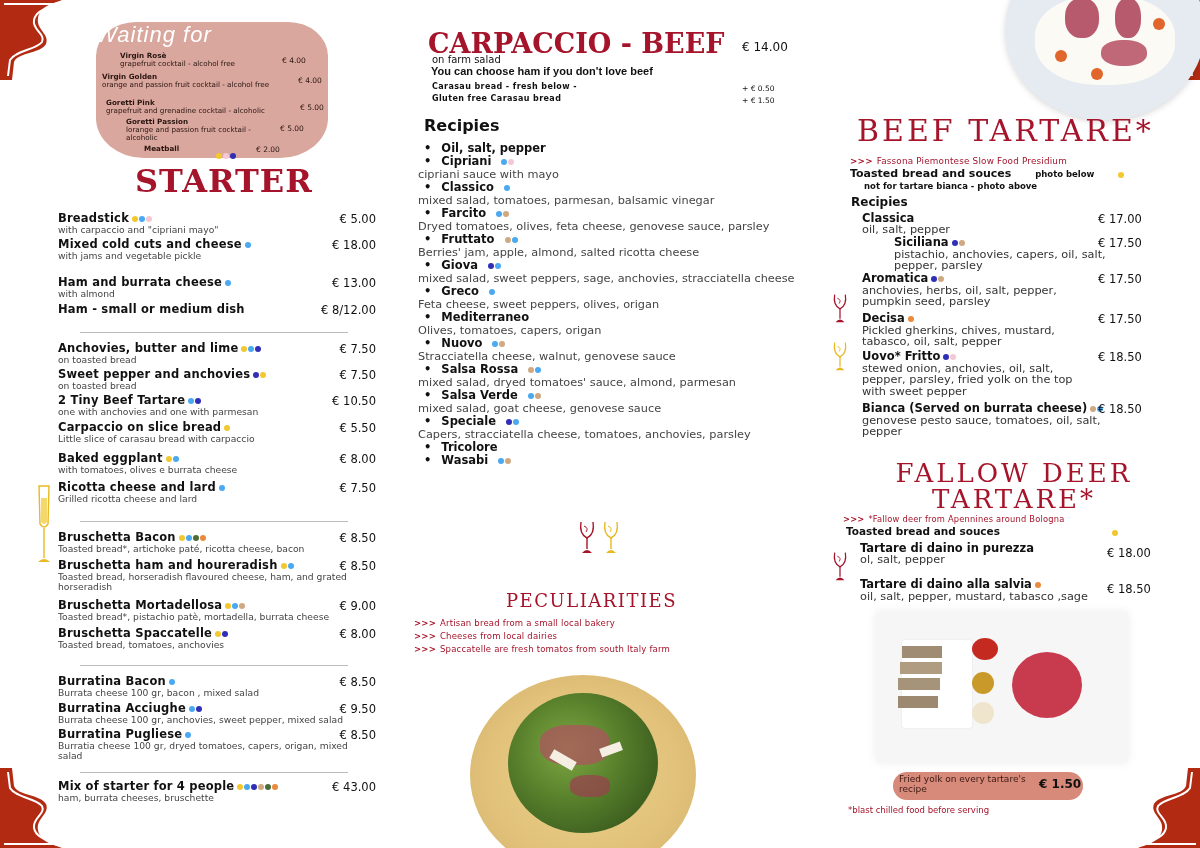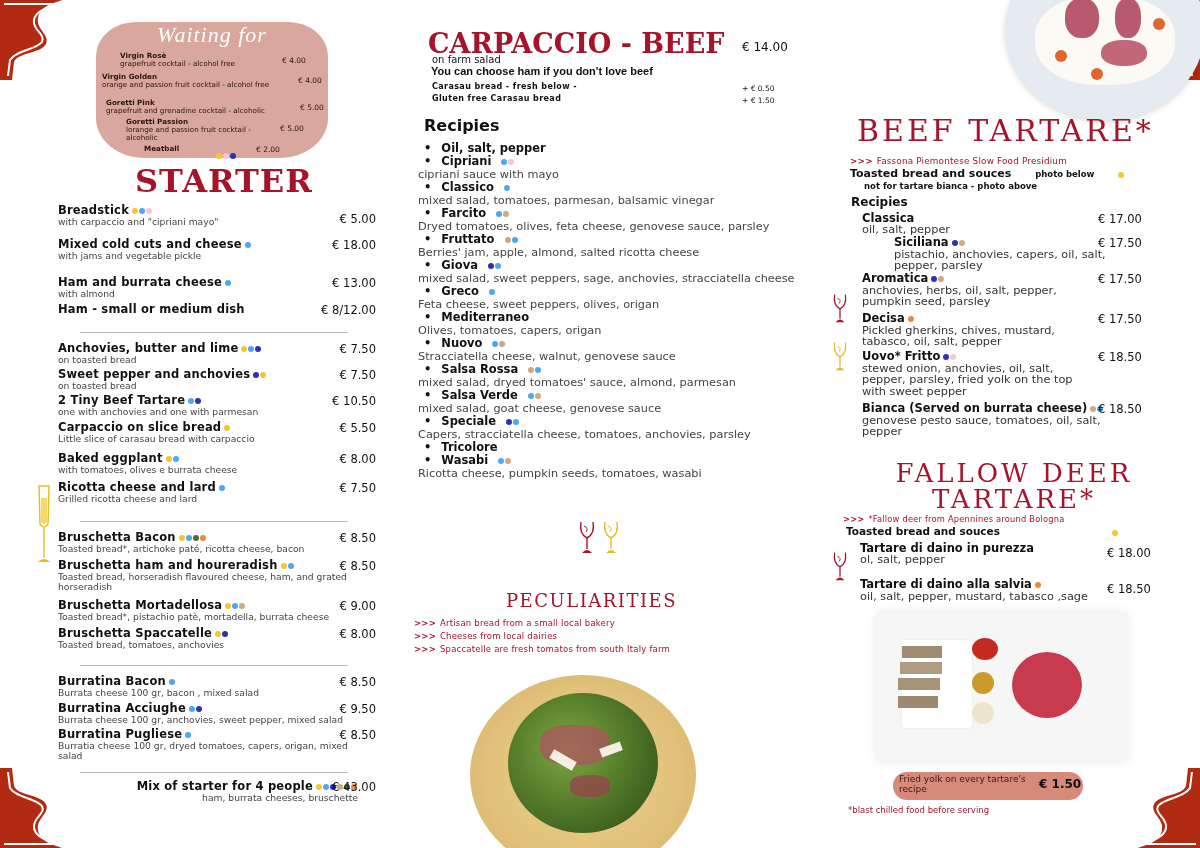--- a/index.html
+++ b/index.html
@@ -8,22 +8,22 @@
   .abs { position: absolute; }
   .serif { font-family: "DejaVu Serif", serif; }
   .red { color: #a5142a; }
 
   
   .corner { position: absolute; width: 62px; height: 80px; }
 
   
   .waiting { left: 96px; top: 22px; width: 232px; height: 136px; background: #d9a79d;
     border-radius: 40px 40px 48px 48px / 34px 34px 40px 40px; }
-  .waiting-title { position: absolute; left: 0; right: 0; top: 0; text-align: center;
-    font-family: Liberation Serif, serif; font-style: italic; font-size: 22px; color: #fff; letter-spacing: 1px; }
+  .waiting-title { position: absolute; left: 0; right: 0; top: 0; text-align: left;
+    font-family: Liberation Sans, sans-serif; font-style: italic; font-size: 22px; color: #fff; letter-spacing: 1px; }
   .w-item { position: absolute; font-size: 7.2px; line-height: 8px; color: #2a1510; }
   .w-item b { font-weight: bold; }
   .w-price { position: absolute; font-size: 7.5px; color: #2a1510; }
 
   .section-title { font-family: "DejaVu Serif", serif; color: #a5142a; font-weight: bold; letter-spacing: 1px; }
 
   .item-name { font-size: 11.5px; font-weight: bold; letter-spacing: 0.2px; white-space: nowrap; line-height: 13px; color: #111; }
   .item-desc { font-size: 9.2px; color: #444; line-height: 10px; }
   .price { position: absolute; font-size: 11.5px; color: #111; white-space: nowrap; }
   .dots { display: inline-block; vertical-align: middle; margin-left: 3px; }
@@ -85,21 +85,21 @@
   <div class="w-item" style="left:48px;top:123px"><b>Meatball</b></div>
   <div class="abs" style="left:120px;top:123px">
     <span class="dot" style="background:#f3c82e"></span><span class="dot" style="background:#f4c7d4"></span><span class="dot" style="background:#2f2fb8"></span>
   </div>
   <div class="w-price" style="left:160px;top:123px">€ 2.00</div>
 </div>
 
 <div class="abs section-title" style="left:135px;top:162px;font-size:32px">STARTER</div>
 
 <div id="starter-list">
-    <div class="abs" style="left: 58px; top: 204px; width: 300px;">
+    <div class="abs" style="left: 58px; top: 212px; width: 300px;">
       <div class="item-name"><span>Breadstick</span><span class="dots"><span class="dot" style="background: rgb(243, 200, 46);"></span><span class="dot" style="background: rgb(74, 169, 240);"></span><span class="dot" style="background: rgb(244, 199, 212);"></span></span></div>
       <div class="item-desc">with carpaccio and "cipriani mayo"</div>
     </div>
     <div class="price" style="right: 824px; top: 212px;">€ 5.00</div>
     <div class="abs" style="left: 58px; top: 238px; width: 300px;">
       <div class="item-name"><span>Mixed cold cuts and cheese</span><span class="dots"><span class="dot" style="background: rgb(74, 169, 240);"></span></span></div>
       <div class="item-desc">with jams and vegetable pickle</div>
     </div>
     <div class="price" style="right: 824px; top: 238px;">€ 18.00</div>
     <div class="abs" style="left: 58px; top: 276px; width: 300px;">
@@ -169,21 +169,21 @@
     <div class="abs" style="left: 58px; top: 702px; width: 300px;">
       <div class="item-name"><span>Burratina Acciughe</span><span class="dots"><span class="dot" style="background: rgb(74, 169, 240);"></span><span class="dot" style="background: rgb(47, 47, 184);"></span></span></div>
       <div class="item-desc">Burrata cheese 100 gr, anchovies, sweet pepper, mixed salad</div>
     </div>
     <div class="price" style="right: 824px; top: 702px;">€ 9.50</div>
     <div class="abs" style="left: 58px; top: 728px; width: 300px;">
       <div class="item-name"><span>Burratina Pugliese</span><span class="dots"><span class="dot" style="background: rgb(74, 169, 240);"></span></span></div>
       <div class="item-desc">Burratia cheese 100 gr, dryed tomatoes, capers, origan, mixed salad</div>
     </div>
     <div class="price" style="right: 824px; top: 728px;">€ 8.50</div>
-    <div class="abs" style="left: 58px; top: 780px; width: 300px; text-align: right;">
+    <div class="abs" style="left: 58px; top: 780px; width: 300px;">
       <div class="item-name"><span>Mix of starter for 4 people</span><span class="dots"><span class="dot" style="background: rgb(243, 200, 46);"></span><span class="dot" style="background: rgb(74, 169, 240);"></span><span class="dot" style="background: rgb(47, 47, 184);"></span><span class="dot" style="background: rgb(207, 169, 130);"></span><span class="dot" style="background: rgb(74, 107, 58);"></span><span class="dot" style="background: rgb(233, 138, 60);"></span></span></div>
       <div class="item-desc">ham, burrata cheeses, bruschette</div>
     </div>
     <div class="price" style="right: 824px; top: 780px;">€ 43.00</div>
     <div class="divider" style="left: 80px; width: 268px; top: 332px;"></div>
     <div class="divider" style="left: 80px; width: 268px; top: 521px;"></div>
     <div class="divider" style="left: 80px; width: 268px; top: 665px;"></div>
     <div class="divider" style="left: 80px; width: 268px; top: 772px;"></div>
   </div>
 
@@ -223,21 +223,20 @@
     <div class="recipe-bullet"><span>Nuovo</span><span class="dots" style="margin-left: 10px;"><span class="dot" style="background: rgb(74, 169, 240);"></span><span class="dot" style="background: rgb(207, 169, 130);"></span></span></div>
     <div class="recipe-desc">Stracciatella cheese, walnut, genovese sauce</div>
     <div class="recipe-bullet"><span>Salsa Rossa</span><span class="dots" style="margin-left: 10px;"><span class="dot" style="background: rgb(207, 169, 130);"></span><span class="dot" style="background: rgb(74, 169, 240);"></span></span></div>
     <div class="recipe-desc">mixed salad, dryed tomatoes' sauce, almond, parmesan</div>
     <div class="recipe-bullet"><span>Salsa Verde</span><span class="dots" style="margin-left: 10px;"><span class="dot" style="background: rgb(74, 169, 240);"></span><span class="dot" style="background: rgb(207, 169, 130);"></span></span></div>
     <div class="recipe-desc">mixed salad, goat cheese, genovese sauce</div>
     <div class="recipe-bullet"><span>Speciale</span><span class="dots" style="margin-left: 10px;"><span class="dot" style="background: rgb(47, 47, 184);"></span><span class="dot" style="background: rgb(74, 169, 240);"></span></span></div>
     <div class="recipe-desc">Capers, stracciatella cheese, tomatoes, anchovies, parsley</div>
     <div class="recipe-bullet"><span>Tricolore</span></div>
     <div class="recipe-bullet"><span>Wasabi</span><span class="dots" style="margin-left: 10px;"><span class="dot" style="background: rgb(74, 169, 240);"></span><span class="dot" style="background: rgb(207, 169, 130);"></span></span></div>
-    <div class="recipe-desc">Ricotta cheese, pumpkin seeds, tomatoes, wasabi</div>
   </div>
 
 <svg class="glass" style="left:578px;top:520px" viewBox="0 0 18 34">
   <path d="M3 2 Q1 14 9 18 Q17 14 15 2" fill="none" stroke="#a5142a" stroke-width="1.4"></path>
   <path d="M6 6 Q11 8 8 12" fill="none" stroke="#a5142a" stroke-width="1"></path>
   <line x1="9" y1="18" x2="9" y2="29" stroke="#a5142a" stroke-width="1.4"></line>
   <path d="M4 33 Q9 27 14 33 Z" fill="#a5142a"></path>
 </svg>
 <svg class="glass" style="left:602px;top:520px" viewBox="0 0 18 34">
   <path d="M3 2 Q1 14 9 18 Q17 14 15 2" fill="none" stroke="#e8b923" stroke-width="1.4"></path>

